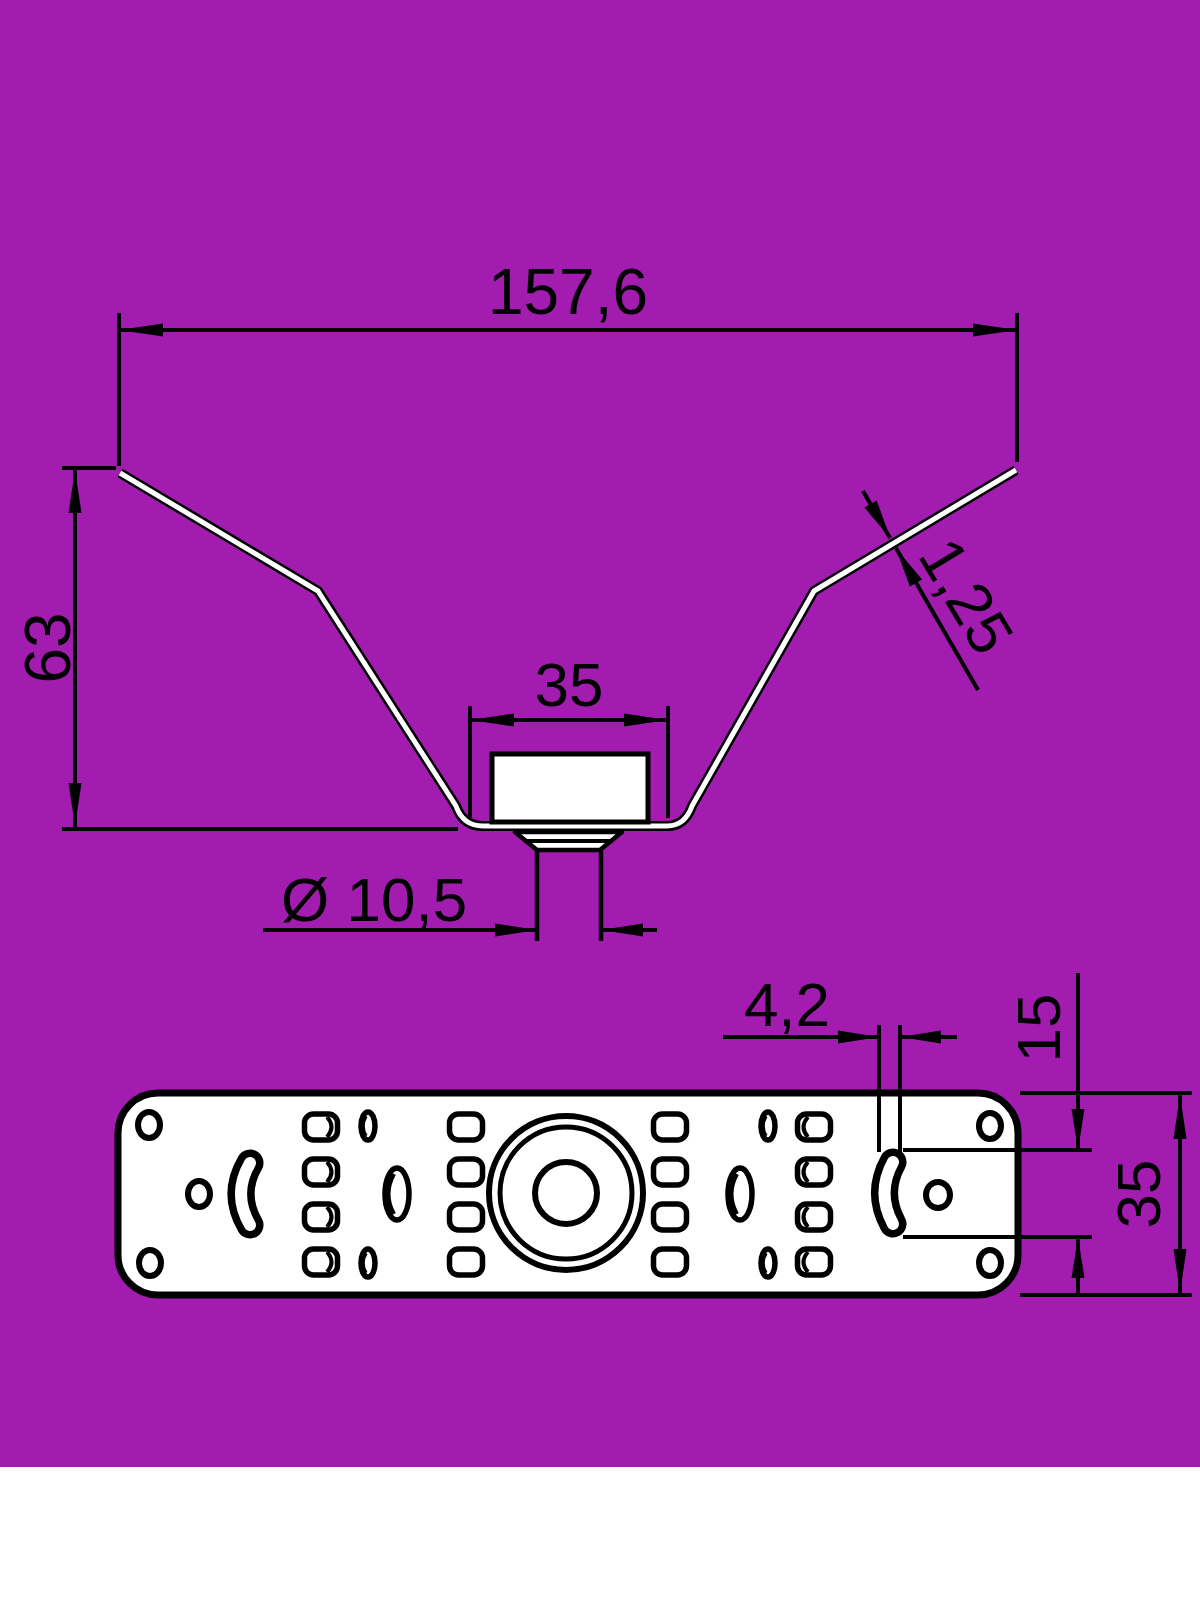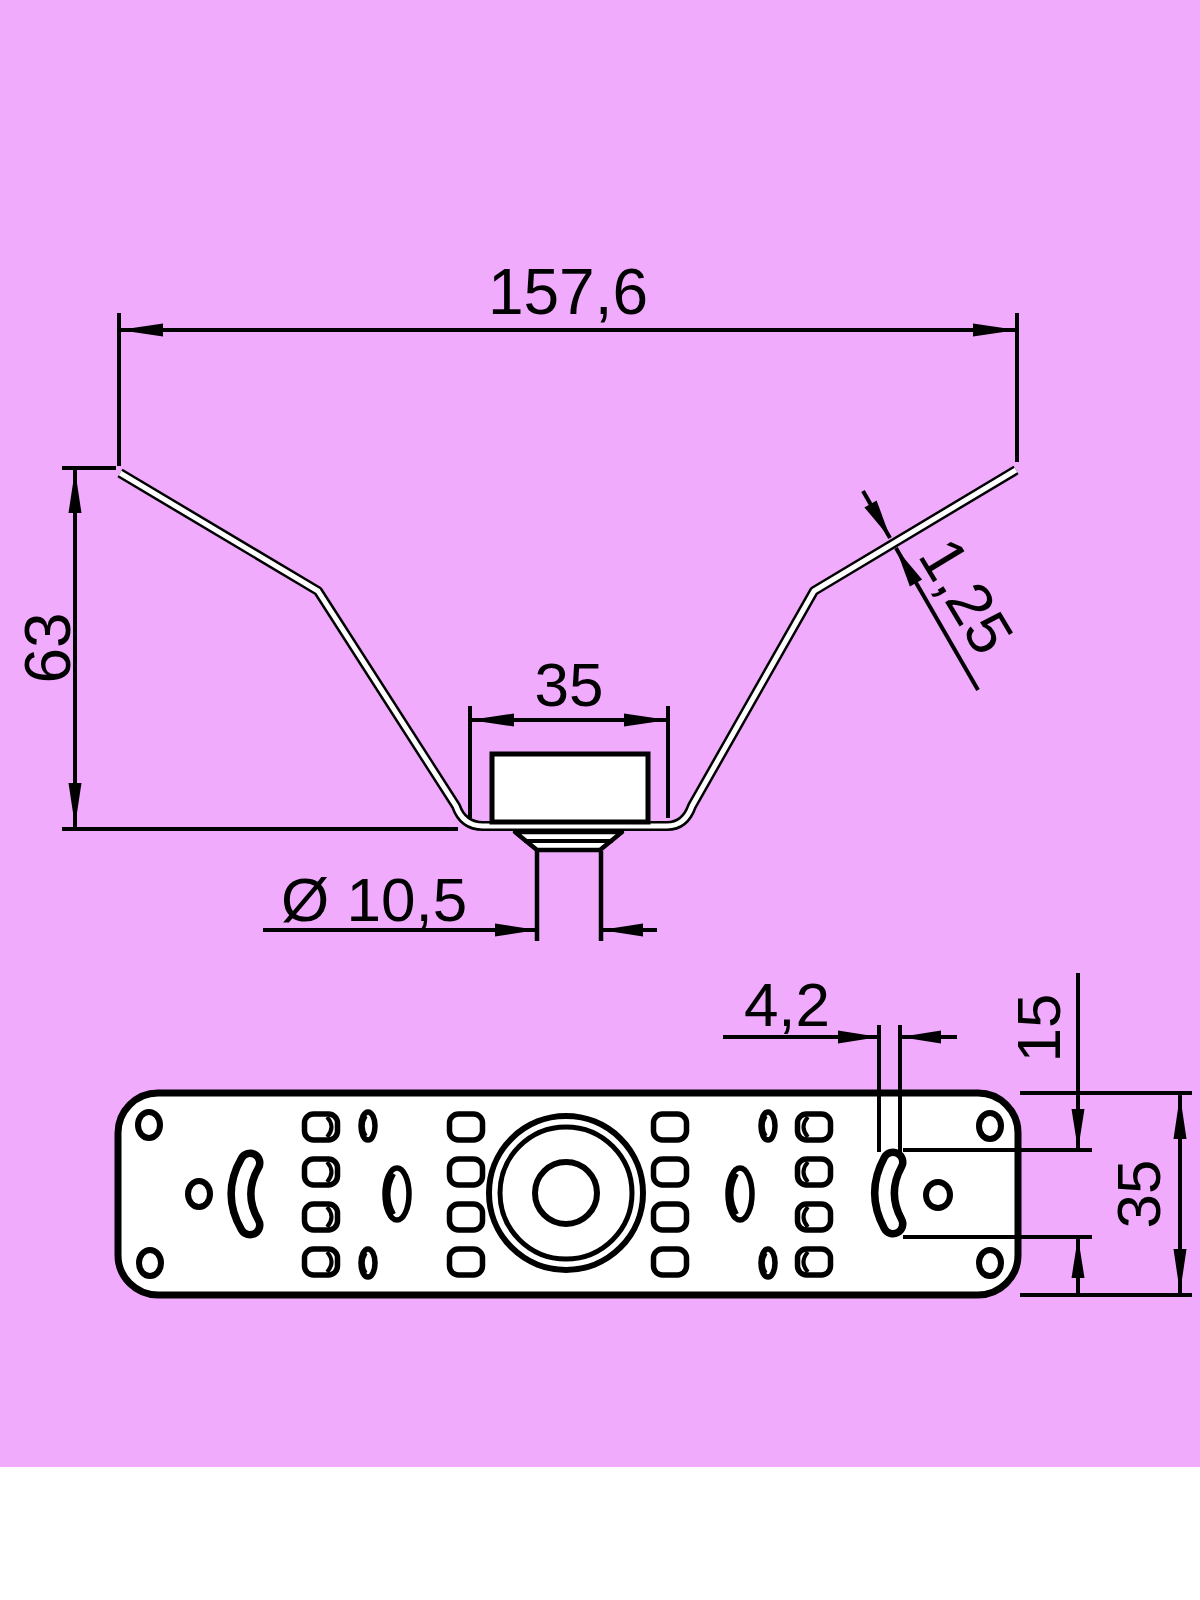--- a/index.html
+++ b/index.html
@@ -1,16 +1,16 @@
 <!DOCTYPE html>
 <html><head>
 <meta charset="utf-8">
 <style>
   html,body{margin:0;padding:0;background:#ffffff;}
-  .stage{width:1200px;height:1467px;position:relative;background:#f0abfc;overflow:hidden;}
+  .stage{width:1200px;height:1467px;position:relative;background:#a21caf;overflow:hidden;}
   svg{display:block;}
   text{font-family:"Liberation Sans","DejaVu Sans",sans-serif;fill:#000;}
   .dimtext{font-size:62px;}
   .dimtext-lg{font-size:64px;}
 </style>
 </head>
 <body>
 
 <div class="stage">
 <svg width="1200" height="1600" viewBox="0 0 1200 1600" xmlns="http://www.w3.org/2000/svg">

